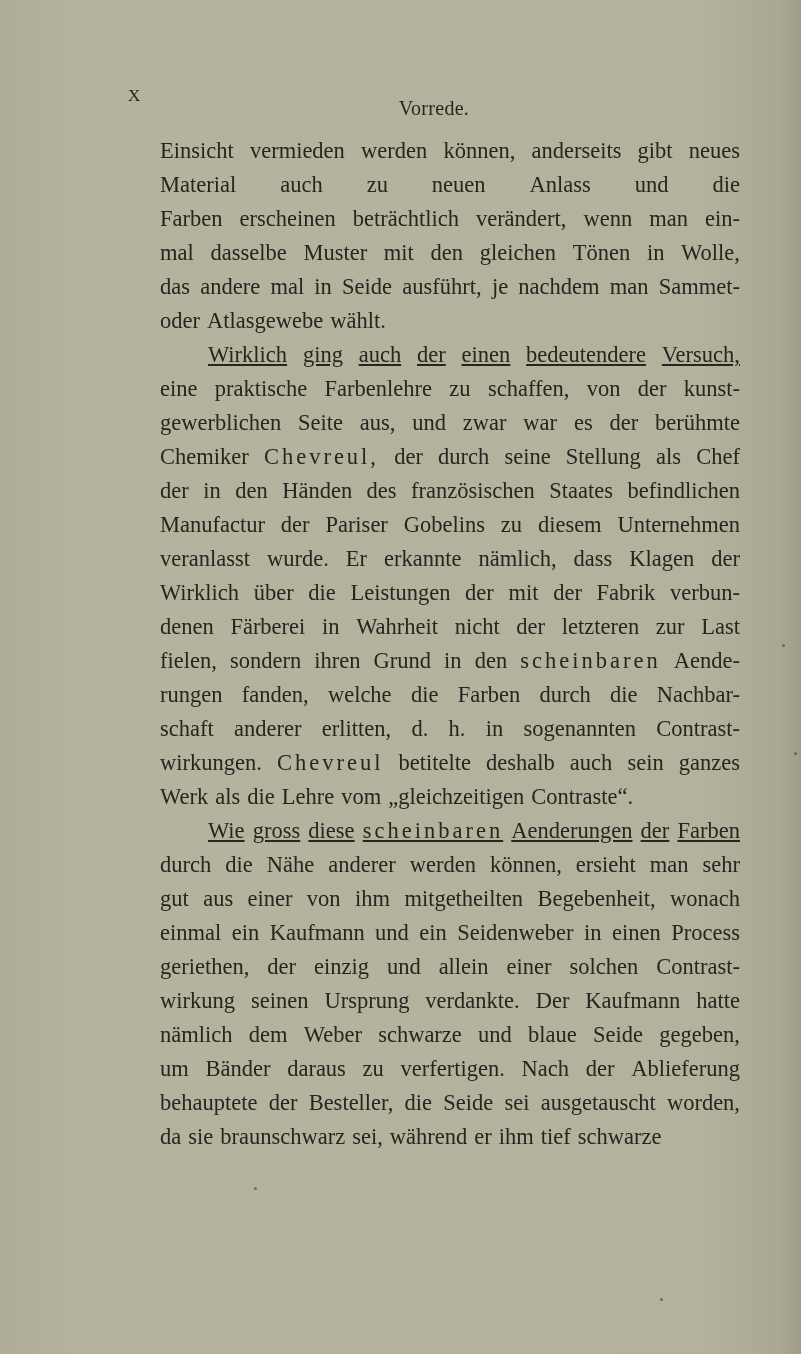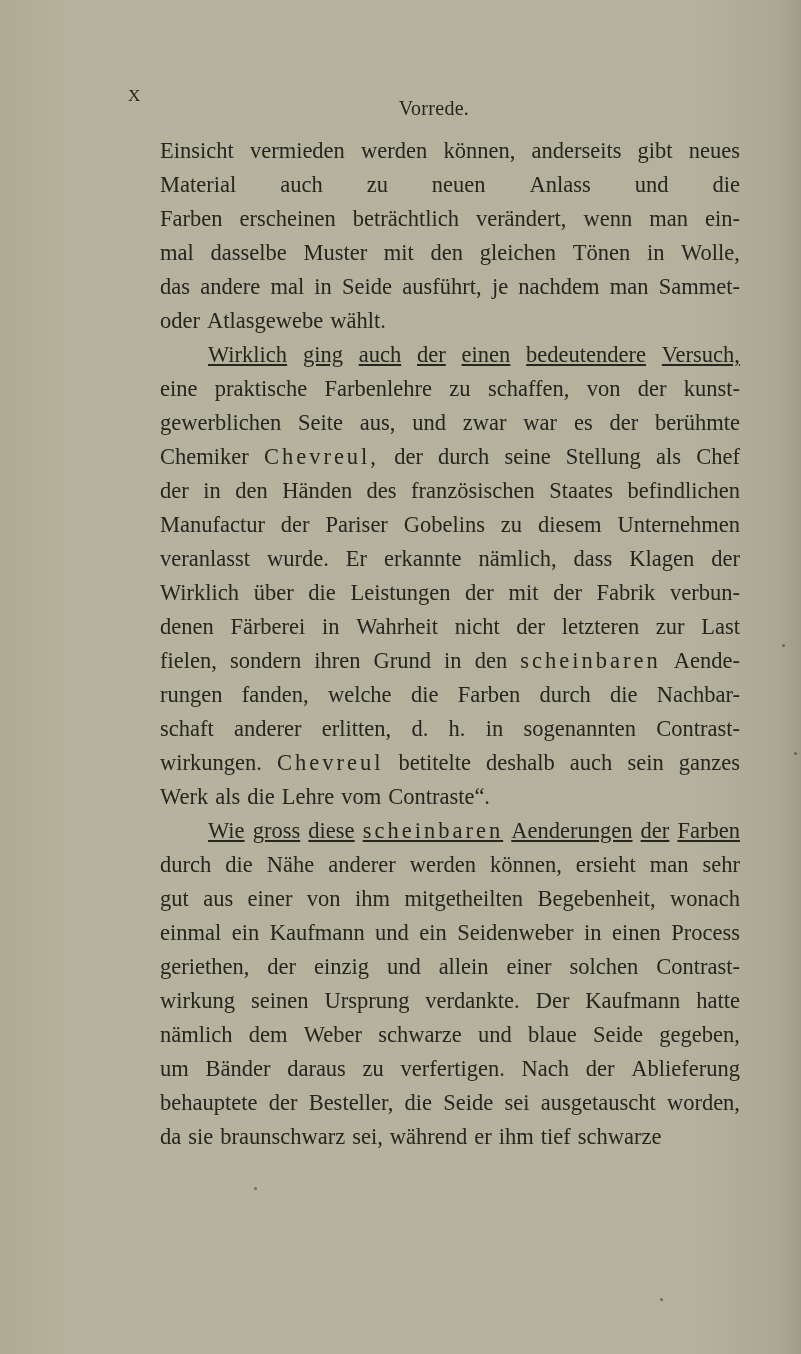--- a/index.html
+++ b/index.html
@@ -233,20 +233,21 @@
           <span class="w">auch</span>
           <span class="w">sein</span>
           <span class="w">ganzes</span>
         </div>
         <div class="line last">
           <span class="w">Werk</span>
           <span class="w">als</span>
           <span class="w">die</span>
           <span class="w">Lehre</span>
           <span class="w">vom</span>
+          <span class="w">„gleichzeitigen</span>
           <span class="w">Contraste“.</span>
         </div>
       </div>
       <div>
         <div class="line indent">
           <span class="w">Wie</span>
           <span class="w">gross</span>
           <span class="w">diese</span>
           <span class="w spaced">scheinbaren</span>
           <span class="w">Aenderungen</span>

